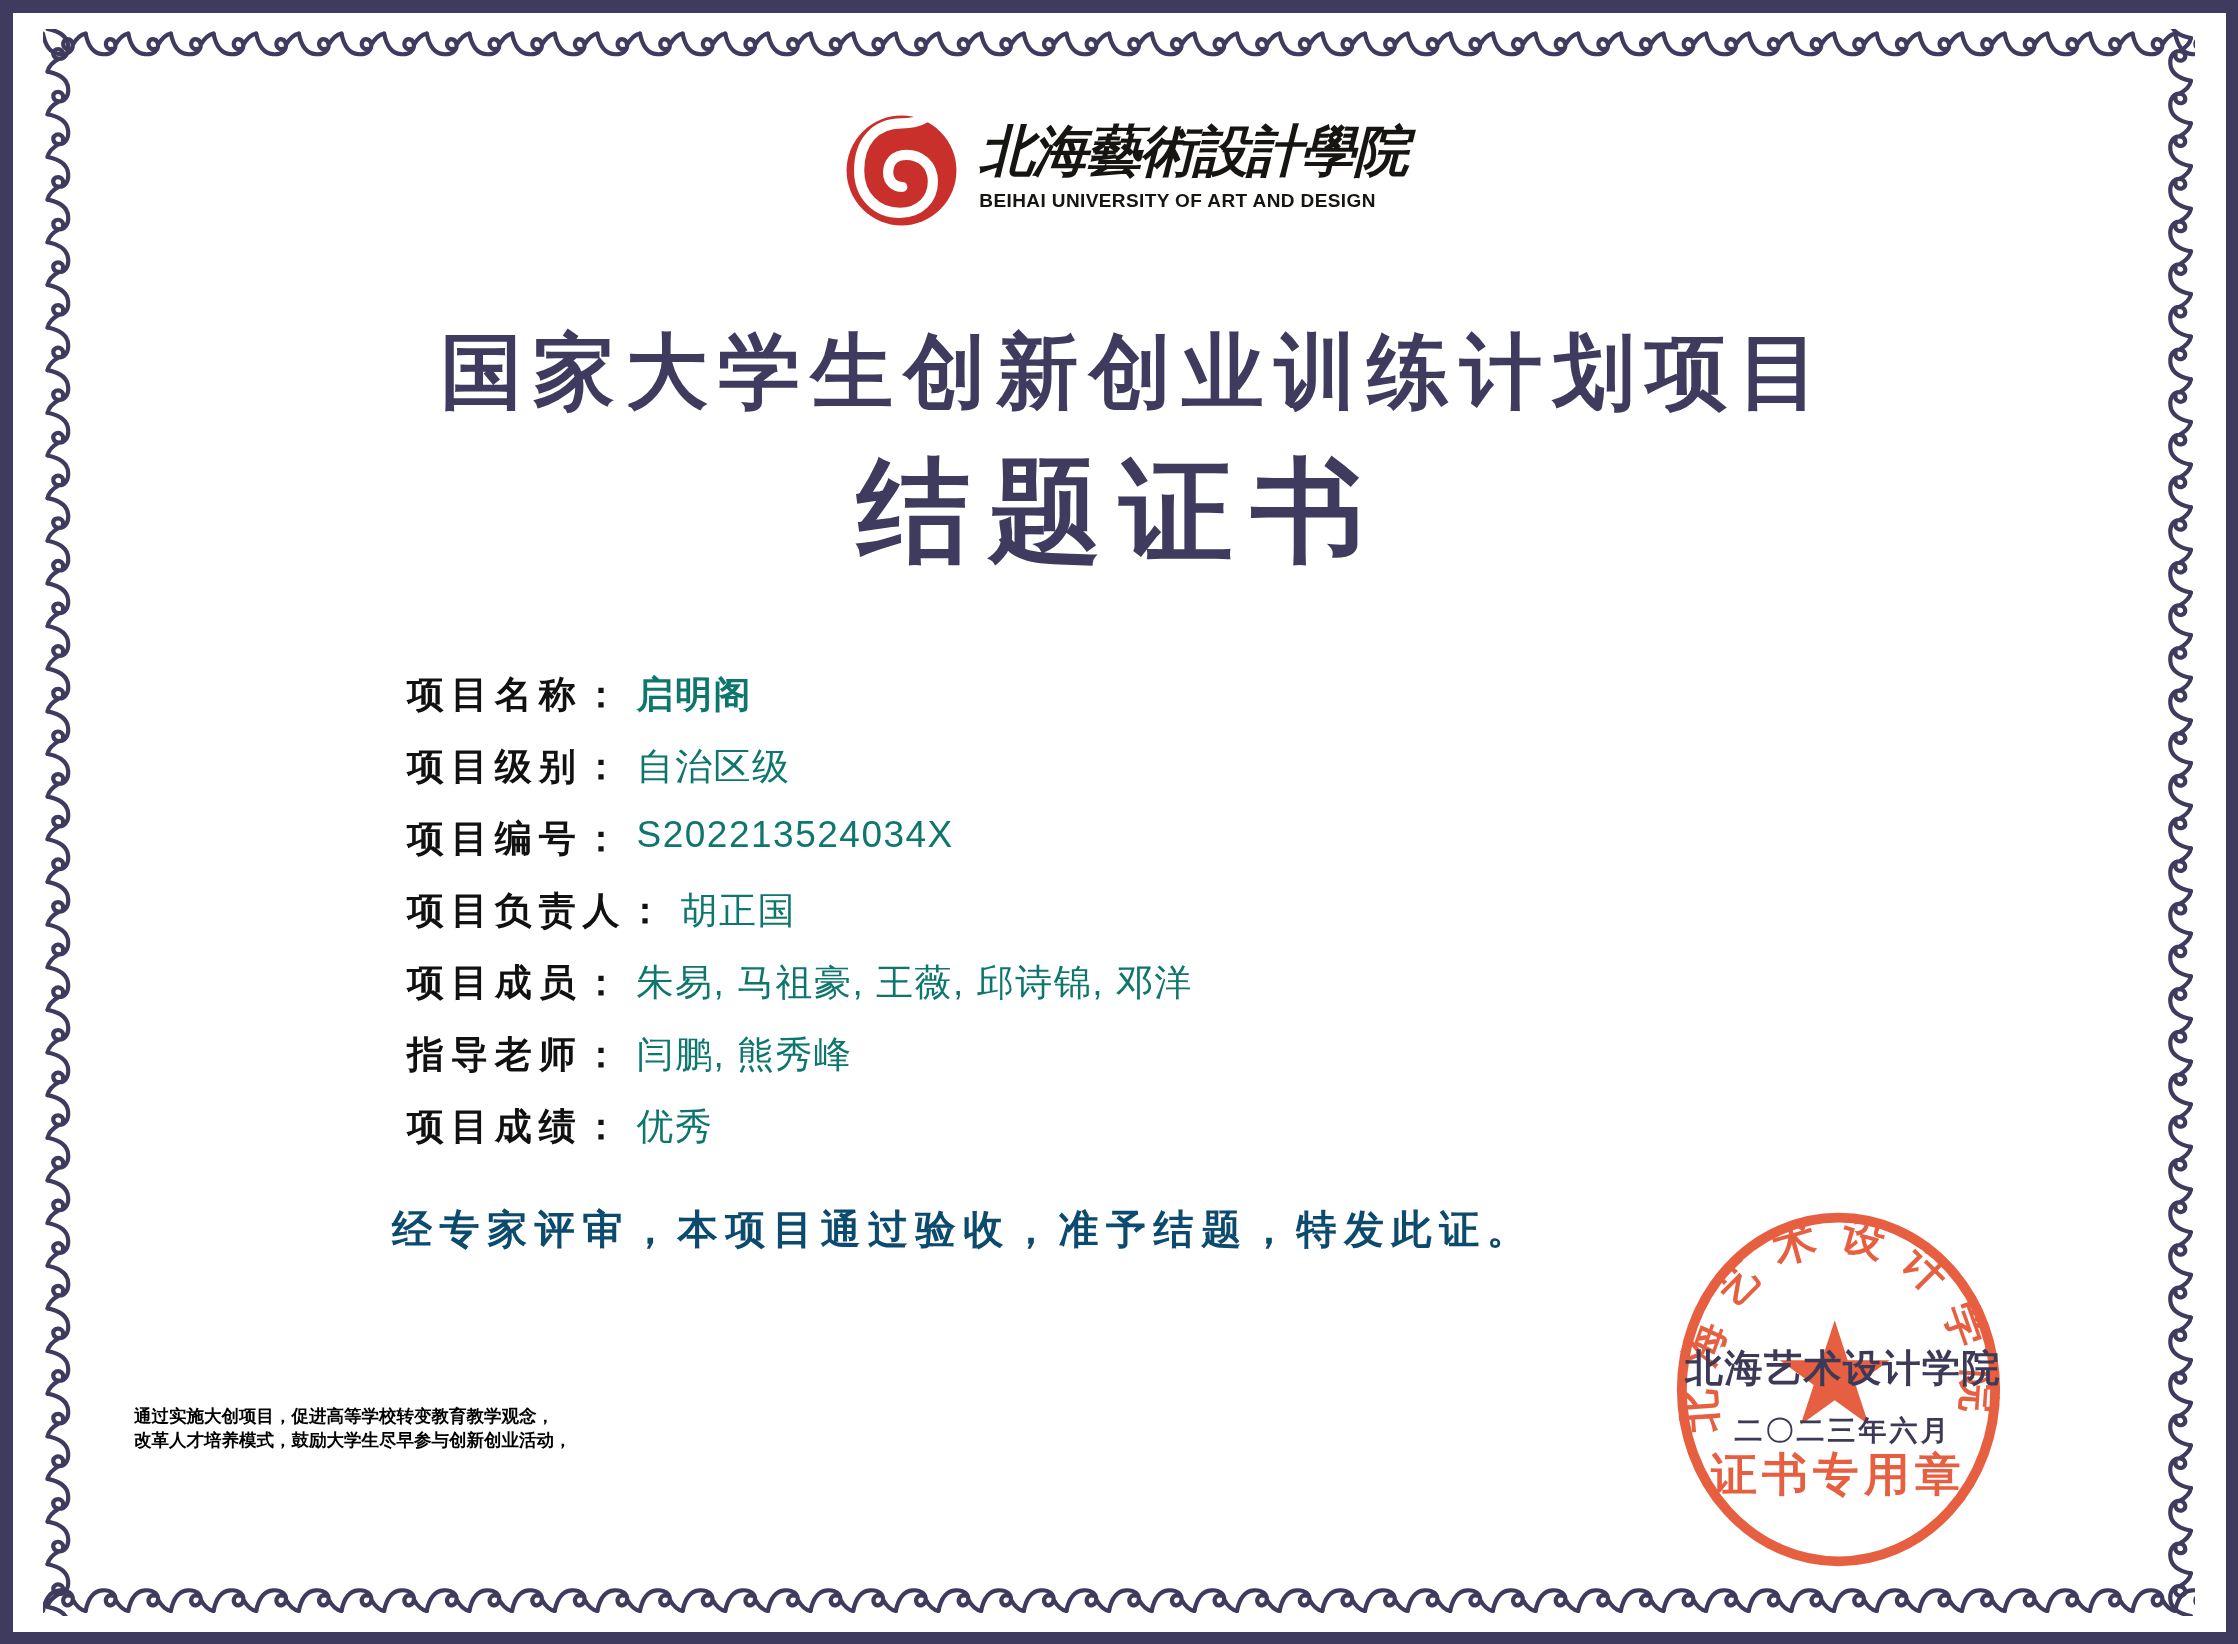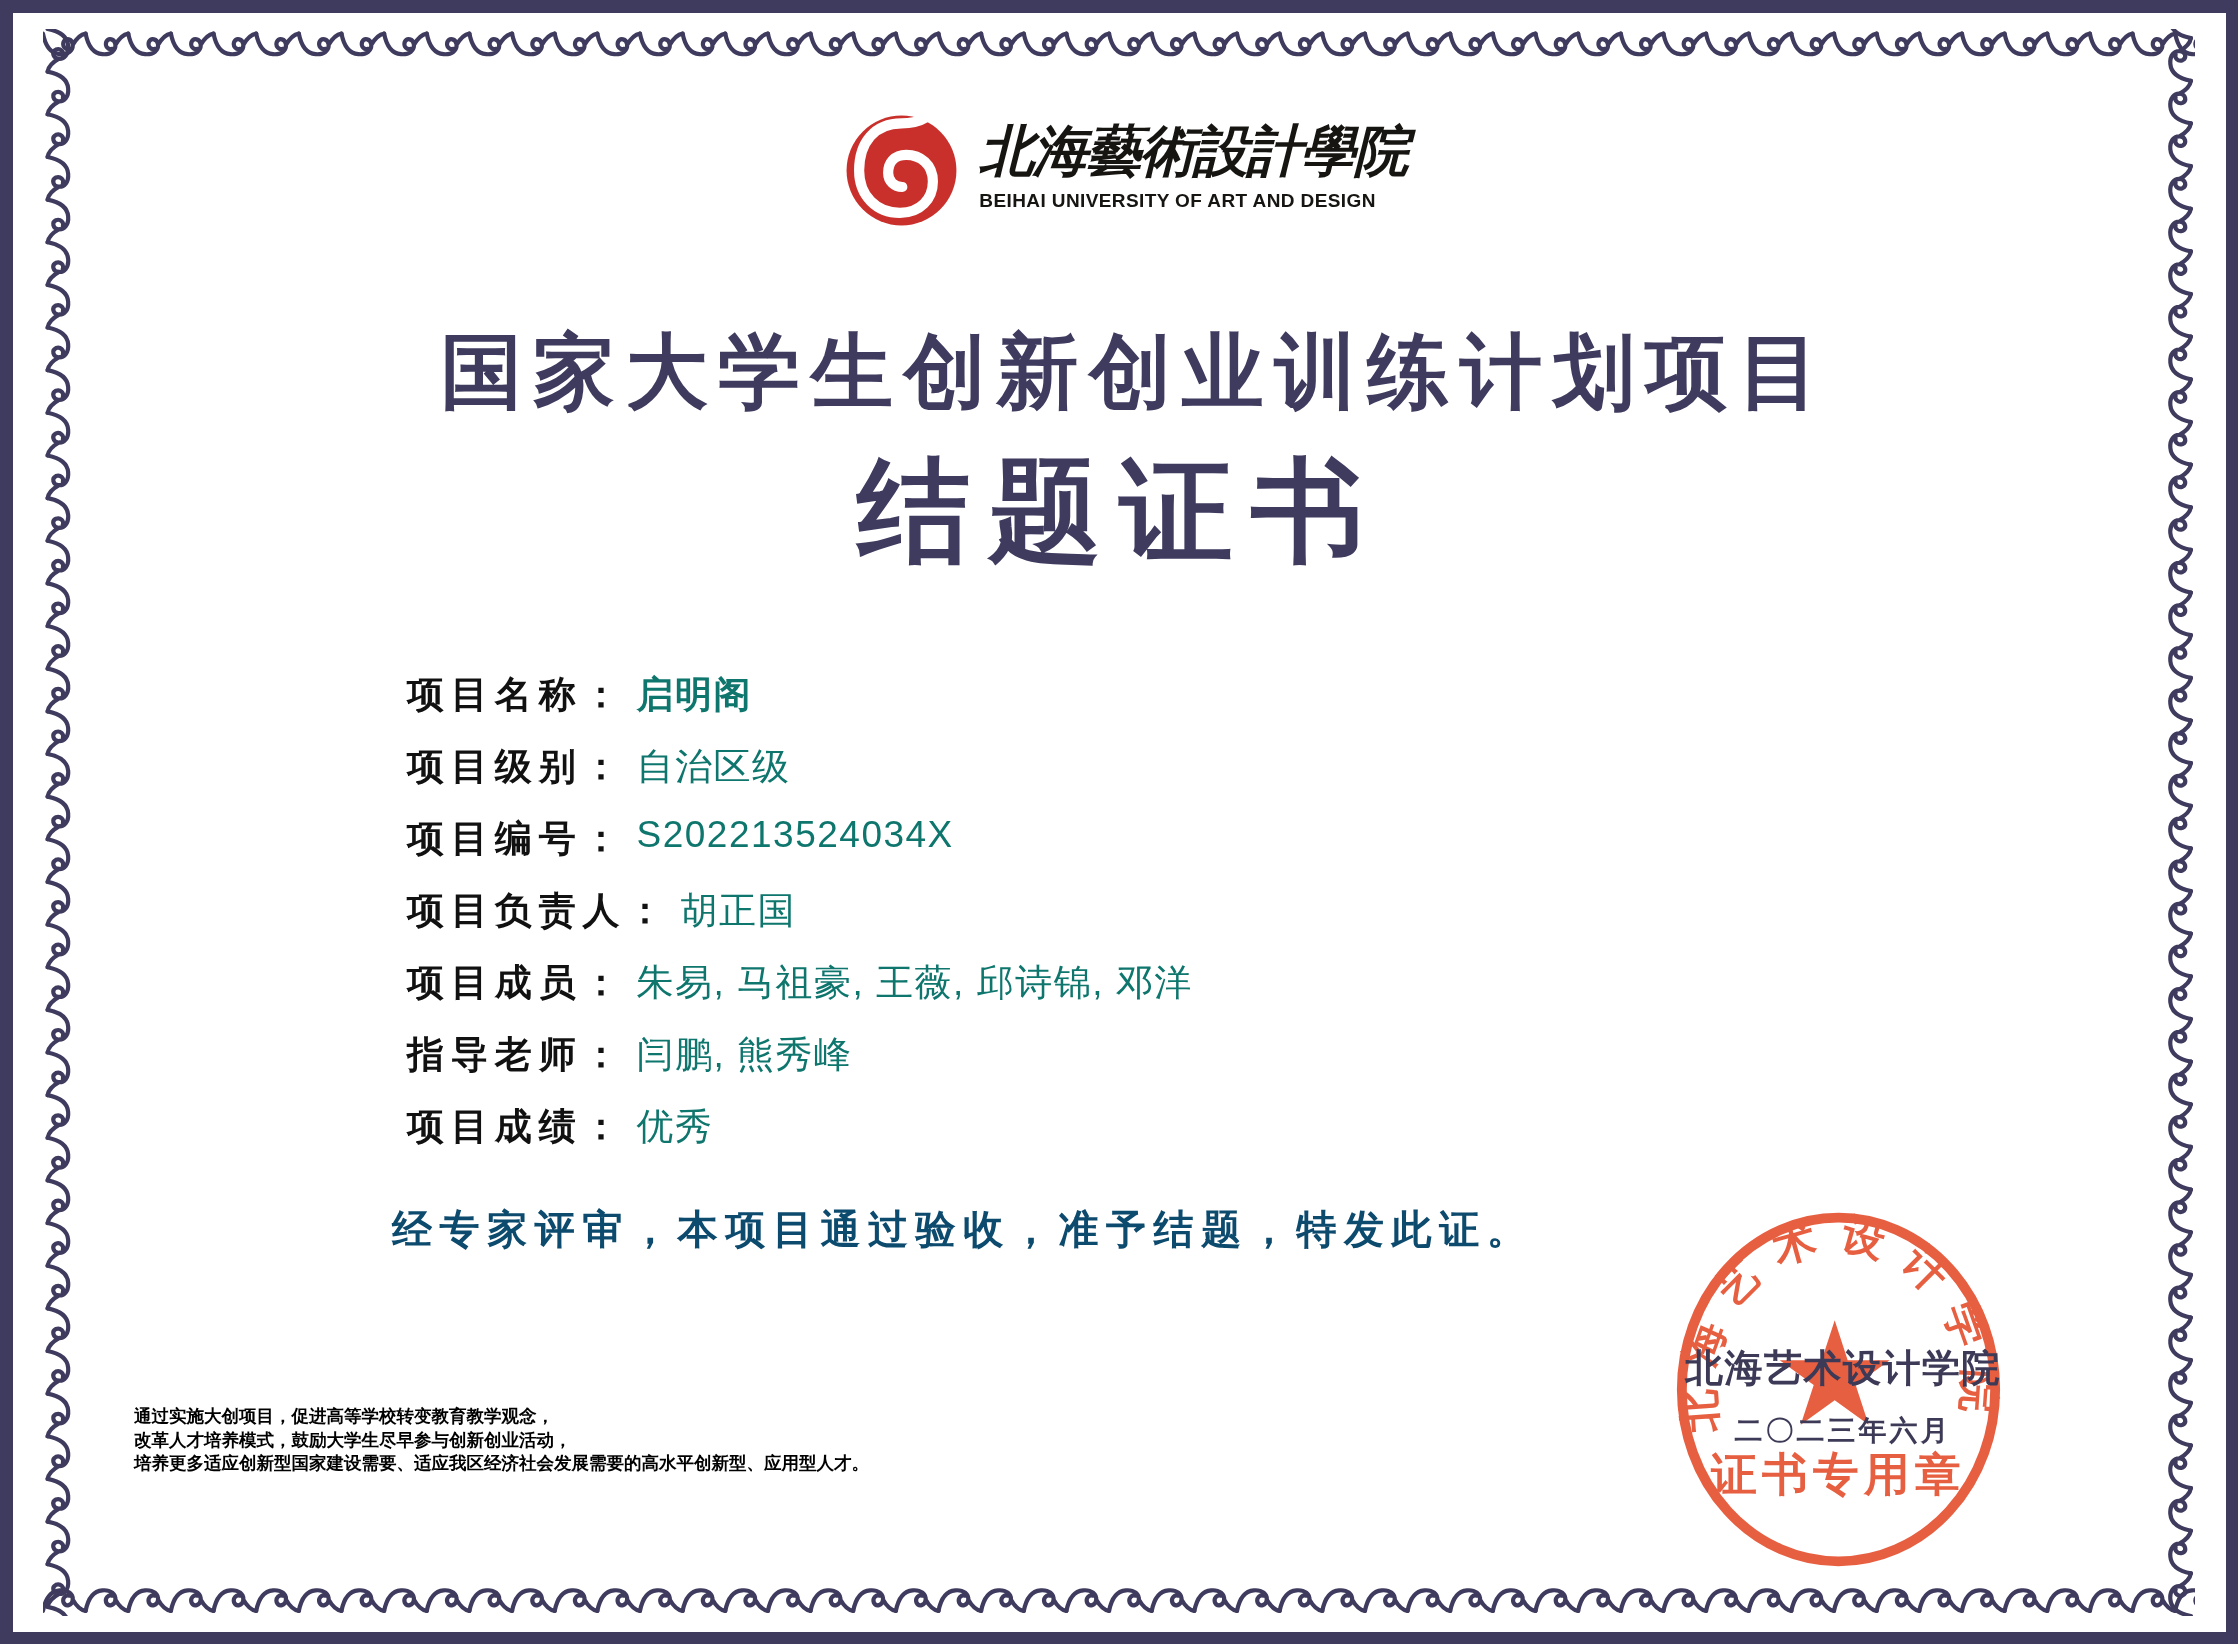--- a/index.html
+++ b/index.html
@@ -321,21 +321,20 @@
       <span class="field-label">项目成绩：</span>
       <span class="field-value">优秀</span>
     </div>
   </div>
 
   <div class="statement">经专家评审，本项目通过验收，准予结题，特发此证。</div>
 
   <div class="footnote">
     <div>通过实施大创项目，促进高等学校转变教育教学观念，</div>
     <div>改革人才培养模式，鼓励大学生尽早参与创新创业活动，</div>
-    <div>培养更多适应创新型国家建设需要、适应我区经济社会发展需要的高水平创新型、应用型人才。</div>
   </div>
 
   <svg class="stamp-svg" viewBox="0 0 440 480">
     <ellipse cx="220" cy="240" rx="206" ry="226" fill="none" stroke="#e7593a" stroke-width="13"></ellipse>
     <defs>
       <path id="stamp-arc" d="M65,303 A165,183 0 1 1 375,303" fill="none"></path>
     </defs>
     <text font-family="DejaVu Serif, serif" font-size="56" font-weight="700" fill="#e7593a" style="letter-spacing:26px">
       <textPath href="#stamp-arc" startOffset="50%" text-anchor="middle">北海艺术设计学院</textPath>
     </text>

